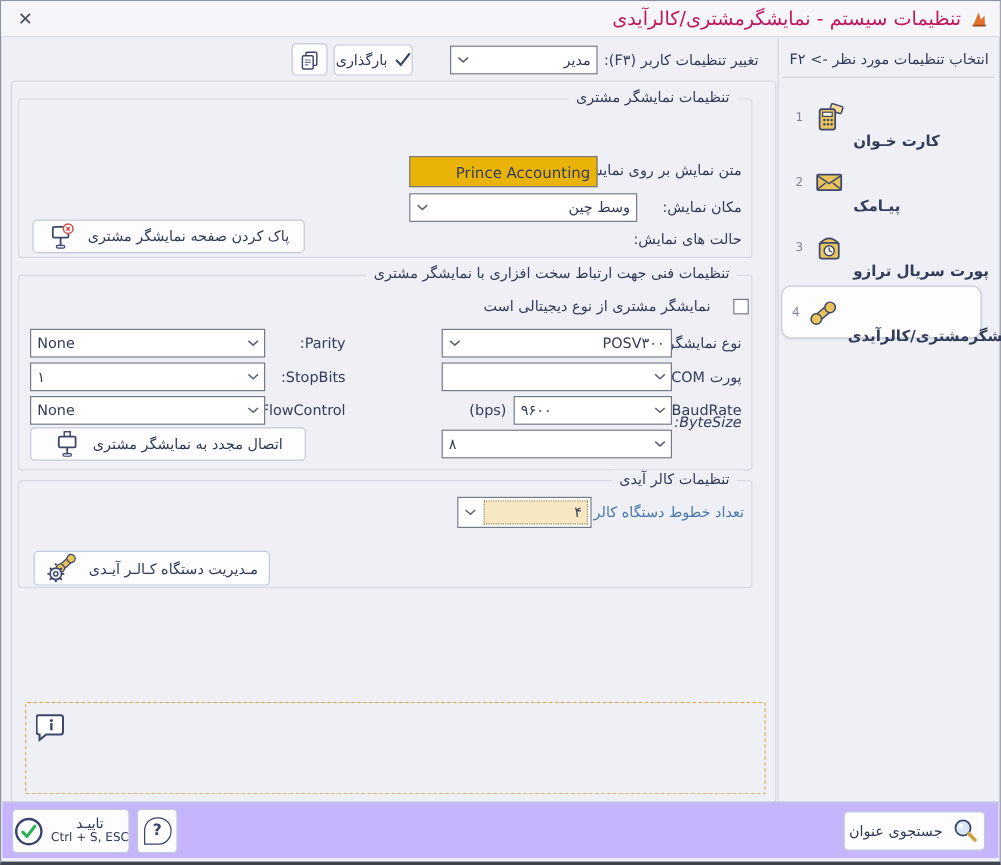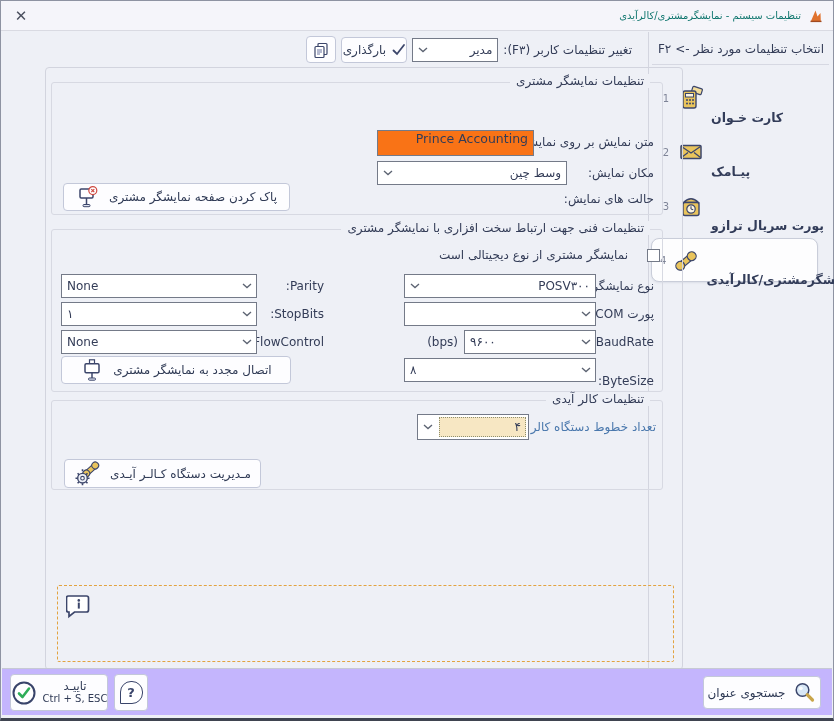--- a/index.html
+++ b/index.html
@@ -4,21 +4,21 @@
 <style>
   * { margin:0; padding:0; box-sizing:border-box; }
   html,body { width:834px; height:721px; }
   body { font-family:"DejaVu Sans", sans-serif; font-size:12px; color:#333c57; background:#eef0f6; overflow:hidden; }
   .window { position:absolute; inset:0; background:#eef0f6; border:1px solid #8e93a2; border-bottom:3px solid #3f4450; }
 
   
   .titlebar { position:absolute; top:0; left:0; right:0; height:30px; background:#f5f5fa;
               border-bottom:1px solid #d9dae2; display:flex; direction:rtl; align-items:center;
               padding:0 9px; gap:7px; }
-  .titlebar .title { font-size:10px; color:#0f766e; }
+  .titlebar .title { font-size:16px; color:#be185d; }
   .titlebar .spacer { flex:1; }
   .titlebar .close { direction:ltr; font-size:15px; color:#4a4f5e; width:22px; text-align:center; cursor:default; }
 
   
   .sidebar { position:absolute; top:31px; right:1px; width:184px; bottom:50px; border-left:1px solid #d3d5df; }
   .sb-header { display:flex; direction:rtl; align-items:center; gap:4px; padding:10px 8px 6px 4px;
                font-size:12px; color:#333c57; white-space:nowrap; }
   .sb-header .ltr { direction:ltr; unicode-bidi:bidi-override; }
   .sb-sep { height:1px; background:#d6d8e2; margin:2px 3px 6px 3px; }
   .sb-item { height:54px; display:flex; direction:ltr; align-items:center; gap:7px; padding-left:12px; }
@@ -27,41 +27,41 @@
   .sb-item.selected { height:44px; margin:5px 14px 5px 2px; background:#fdfdfe; border:1px solid #c9cdd9;
                       border-radius:8px; box-shadow:0 1px 2px rgba(60,70,107,.10); padding-left:8px; }
 
   
   .main { position:absolute; top:31px; left:1px; right:186px; bottom:50px; }
   .topbar { position:absolute; top:4px; right:15px; height:27px; display:flex; direction:rtl;
             align-items:center; gap:5px; }
   .topbar .tlabel { white-space:nowrap; color:#333c57; }
 
   .panel { position:absolute; left:7px; top:35px; width:638px; height:603px;
-           border:1px solid #d2d4de; border-radius:4px;margin-left:36px; }
+           border:1px solid #d2d4de; border-radius:4px; }
 
   .group { position:absolute; border:1px solid #d7d9e2; border-radius:3px; }
   .legend { position:absolute; top:-9px; right:12px; background:#eef0f6; padding:0 6px;
             font-size:12px; color:#333c57; white-space:nowrap; direction:rtl; }
   .g1 { left:5px; top:14px;  width:612px; height:133px; }
   .g2 { left:5px; top:161px; width:612px; height:163px; }
   .g3 { left:5px; top:332px; width:612px; height:90px; }
 
   .albl { position:absolute; direction:rtl; white-space:nowrap; color:#333c57; font-size:12px; }
   .albl.blue { color:#4a78ad; }
   .albl.ltr { direction:ltr; }
 
   
   .cmb { position:absolute; height:24px; background:#fff; border:1px solid #747a88;
          display:flex; align-items:center; justify-content:space-between; }
   .cmb.rtlc { direction:rtl; } .cmb.ltrc { direction:ltr; }
   .cmb .v { padding:0 5px; font-size:12px; white-space:nowrap; overflow:hidden; }
   .cmb .ch { width:19px; display:flex; align-items:center; justify-content:center; flex:none; }
-  .txt { position:absolute; height:26px; background:#f97316; border:1px solid #747a88; direction:rtl;
-         display:flex; align-items:flex-start; padding:0 5px; font-size:12.5px; }
+  .txt { position:absolute; height:26px; background:#eab308; border:1px solid #747a88; direction:rtl;
+         display:flex; align-items:center; padding:0 5px; font-size:12.5px; }
   .cmb.caller { height:26px; }
   .cmb.caller .hl { flex:1; align-self:stretch; margin:2px; background:#f7e7c3;
                     border:1px dotted #8f8f6d; display:flex; align-items:center; direction:rtl;
                     padding:0 4px; font-size:12px; }
   .chk { width:13px; height:13px; background:#fff; border:1px solid #747a88; flex:none; }
   .chkrow { position:absolute; display:flex; direction:rtl; align-items:center; gap:19px; }
 
   .btn { position:absolute; background:#fdfdff; border:1px solid #c3c8d9; border-radius:4px;
          display:flex; direction:rtl; align-items:center; justify-content:center; gap:9px;
          font-size:12px; color:#2f3a55; white-space:nowrap; }
@@ -170,21 +170,21 @@
         </svg>
       </span>
       <span class="sb-label">نمایشگرمشتری/کالرآیدی</span>
     </div>
   </div>
 
   <div class="main">
 
     <div class="topbar">
       <span class="tlabel">تغییر تنظیمات کاربر (F۳):</span>
-      <div class="cmb rtlc" style="position:static; width:86px; height:24px;">
+      <div class="cmb rtlc" style="position:static; width:123px; height:24px;margin-left:26px;">
         <span class="v">مدیر</span>
         <span class="ch">
             <svg width="10" height="6">
               <polyline points="1,1 5,4.6 9,1" fill="none" stroke="#5c6372" stroke-width="1.3"></polyline>
             </svg>
           </span>
       </div>
       <div class="btn" style="position:static; width:66px; height:26px; gap:5px;">
         <span class="bicon">
             <svg width="15" height="13">
@@ -272,21 +272,21 @@
         <div class="cmb ltrc" style="left:412px; top:100px; width:132px;">
           <span class="v">۹۶۰۰</span>
           <span class="ch">
               <svg width="10" height="6">
                 <polyline points="1,1 5,4.6 9,1" fill="none" stroke="#5c6372" stroke-width="1.3"></polyline>
               </svg>
             </span>
         </div>
         <span class="albl ltr" style="right:204px; top:105px;">(bps)</span>
 
-        <span class="albl" style="right:8px; top:144px;">ByteSize:</span>
+        <span class="albl" style="right:8px; top:115px;font-style:italic;">ByteSize:</span>
         <div class="cmb ltrc" style="left:352px; top:128px; width:192px;">
           <span class="v">۸</span>
           <span class="ch">
               <svg width="10" height="6">
                 <polyline points="1,1 5,4.6 9,1" fill="none" stroke="#5c6372" stroke-width="1.3"></polyline>
               </svg>
             </span>
         </div>
 
         <span class="albl" style="right:338px; top:49px;">Parity:</span>

